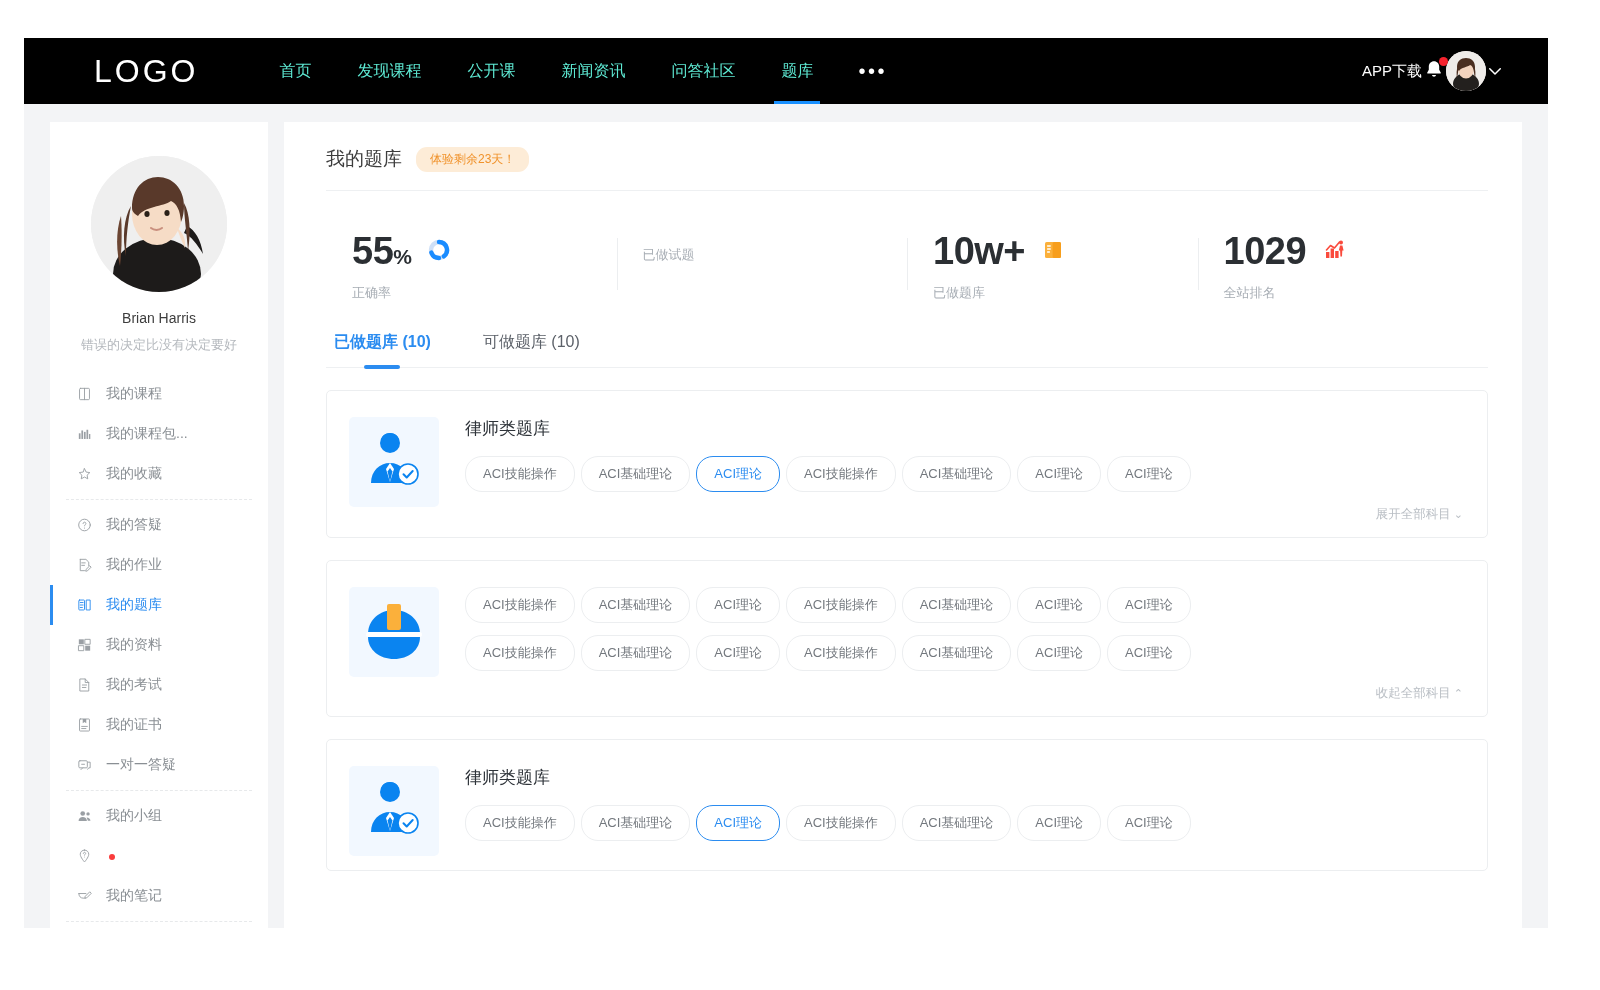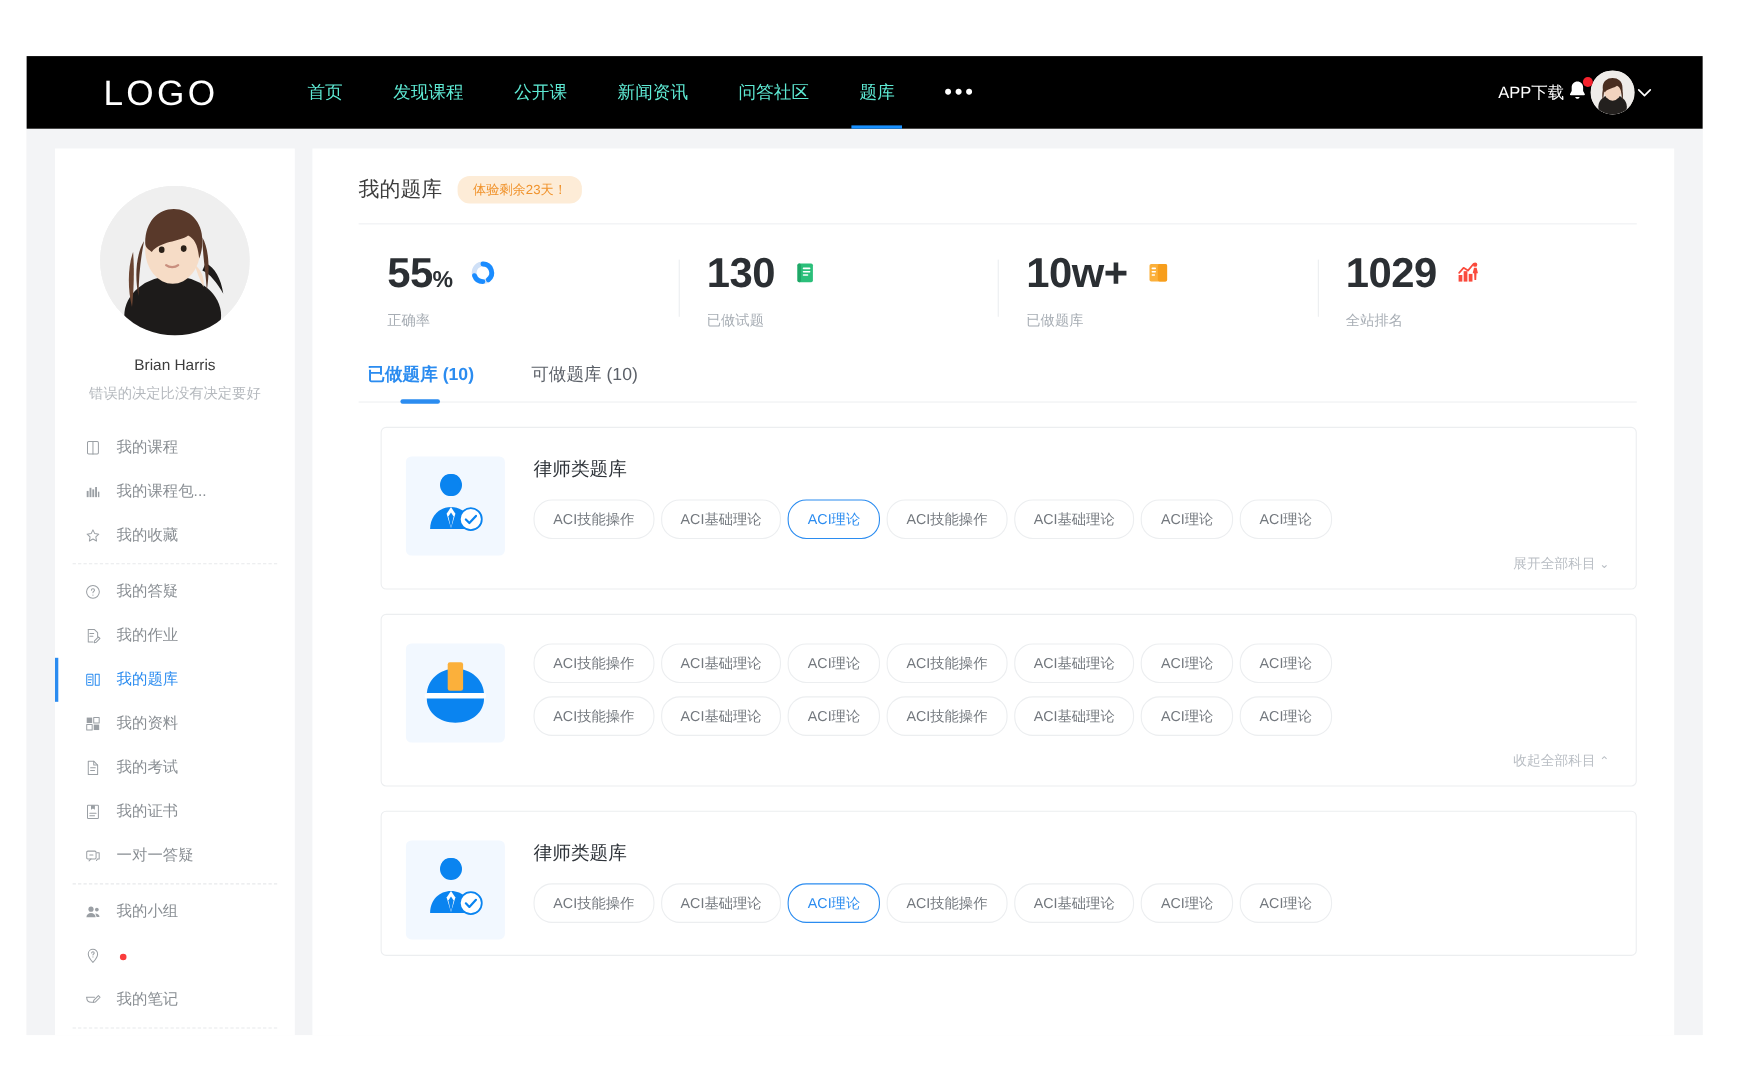--- a/index.html
+++ b/index.html
@@ -11,21 +11,21 @@
   }
   .viewport {
     position: relative;
     width: 1600px; height: 990px;
     background: #ffffff;
   }
 
   
   .page {
     position: absolute;
-    left: 24px; top: 51px;
+    left: 24px; top: 38px;
     width: 1524px; height: 890px;
     background: #f3f4f6;
     overflow: hidden;
   }
 
   
   .topnav {
     position: relative;
     height: 66px;
     background: #000000;
@@ -194,20 +194,21 @@
 
   
   .stats {
     display: flex;
     padding: 26px 0 14px 0;
   }
   .stat {
     flex: 1;
     position: relative;
     padding-left: 26px;
+    margin-top: 15px;
   }
   .stat + .stat::before {
     content: "";
     position: absolute;
     left: 0; top: 6px;
     width: 1px; height: 52px;
     background: #eceef0;
   }
   .stat-top { display: flex; align-items: flex-start; gap: 16px; }
   .stat-num {
@@ -244,21 +245,21 @@
   .tab.active::after {
     content: "";
     position: absolute;
     left: 50%; transform: translateX(-50%);
     bottom: -2px;
     width: 36px; height: 4px; border-radius: 2px;
     background: #2b8cf0;
   }
 
   
-  .cards { padding-top: 22px; margin-left: 20px; }
+  .cards { padding-top: 22px; }
   .card {
     border: 1px solid #eceef0;
     border-radius: 5px;
     padding: 26px 22px 14px 22px;
     display: flex;
     gap: 26px;
     margin-bottom: 22px;
     background: #fff;
   }
   .card-thumb {
@@ -528,28 +529,20 @@
                 <div class="stat-num"><span>55</span><span class="suffix">%</span></div>
                 <span class="stat-ico"><svg width="24" height="24" viewBox="0 0 24 24">
                     <circle cx="12" cy="12" r="8" fill="none" stroke="#cfe0f7" stroke-width="4.4"></circle>
                     <path d="M12 4a8 8 0 0 1 4.9 14.3" fill="none" stroke="#1a8cff" stroke-width="4.4" stroke-linecap="round"></path>
                     <path d="M4.4 14.6A8 8 0 0 0 12 20" fill="none" stroke="#1a8cff" stroke-width="4.4" stroke-linecap="round"></path>
                   </svg></span>
               </div>
               <div class="stat-label">正确率</div>
             </div>
             <div class="stat">
-              <div class="stat-top">
-                <div class="stat-num"><span>130</span></div>
-                <span class="stat-ico"><svg width="24" height="24" viewBox="0 0 24 24">
-                    <rect x="5" y="3.5" width="14" height="17" rx="1.6" fill="#2bbf7a"></rect>
-                    <rect x="5" y="3.5" width="3.2" height="17" rx="1.4" fill="#1fa767"></rect>
-                    <path d="M10.5 8h5.5M10.5 11h5.5M10.5 14h3.6" stroke="#ffffff" stroke-width="1.5" stroke-linecap="round"></path>
-                  </svg></span>
-              </div>
               <div class="stat-label">已做试题</div>
             </div>
             <div class="stat">
               <div class="stat-top">
                 <div class="stat-num"><span>10w+</span></div>
                 <span class="stat-ico"><svg width="24" height="24" viewBox="0 0 24 24">
                     <rect x="4" y="4" width="16" height="16" rx="1.6" fill="#fbb03b"></rect>
                     <rect x="11.6" y="4" width="8.4" height="16" rx="1.6" fill="#f79e1c"></rect>
                     <path d="M6.6 8h2.6M6.6 11h2.6M6.6 14h1.8" stroke="#ffffff" stroke-width="1.5" stroke-linecap="round"></path>
                   </svg></span>

